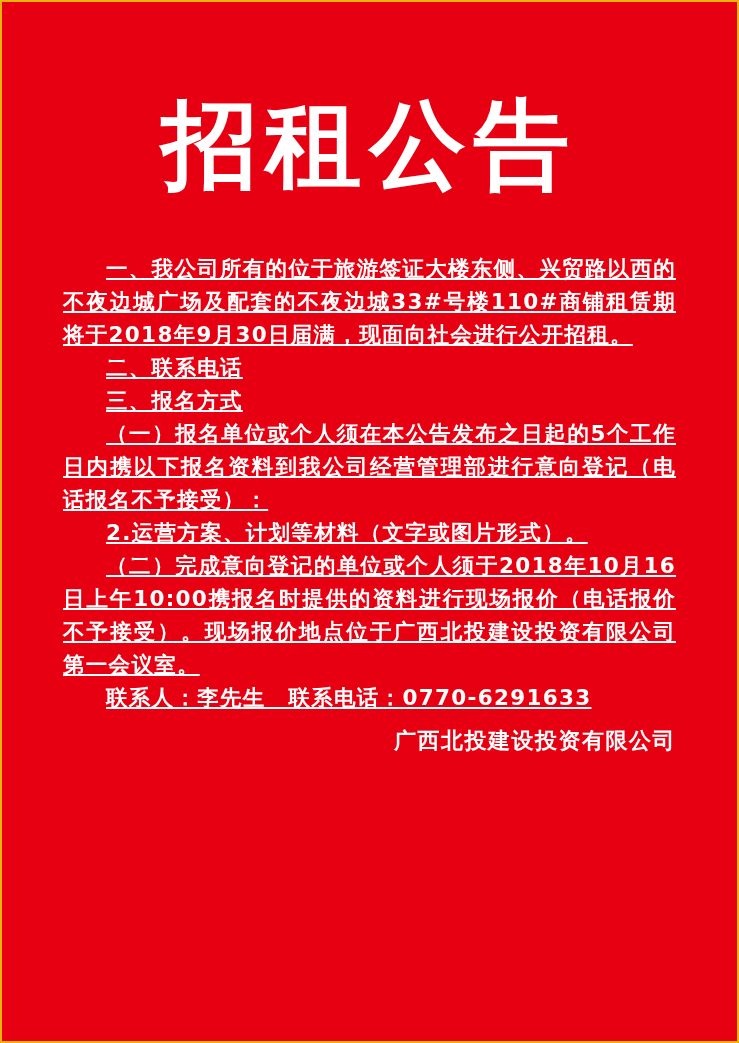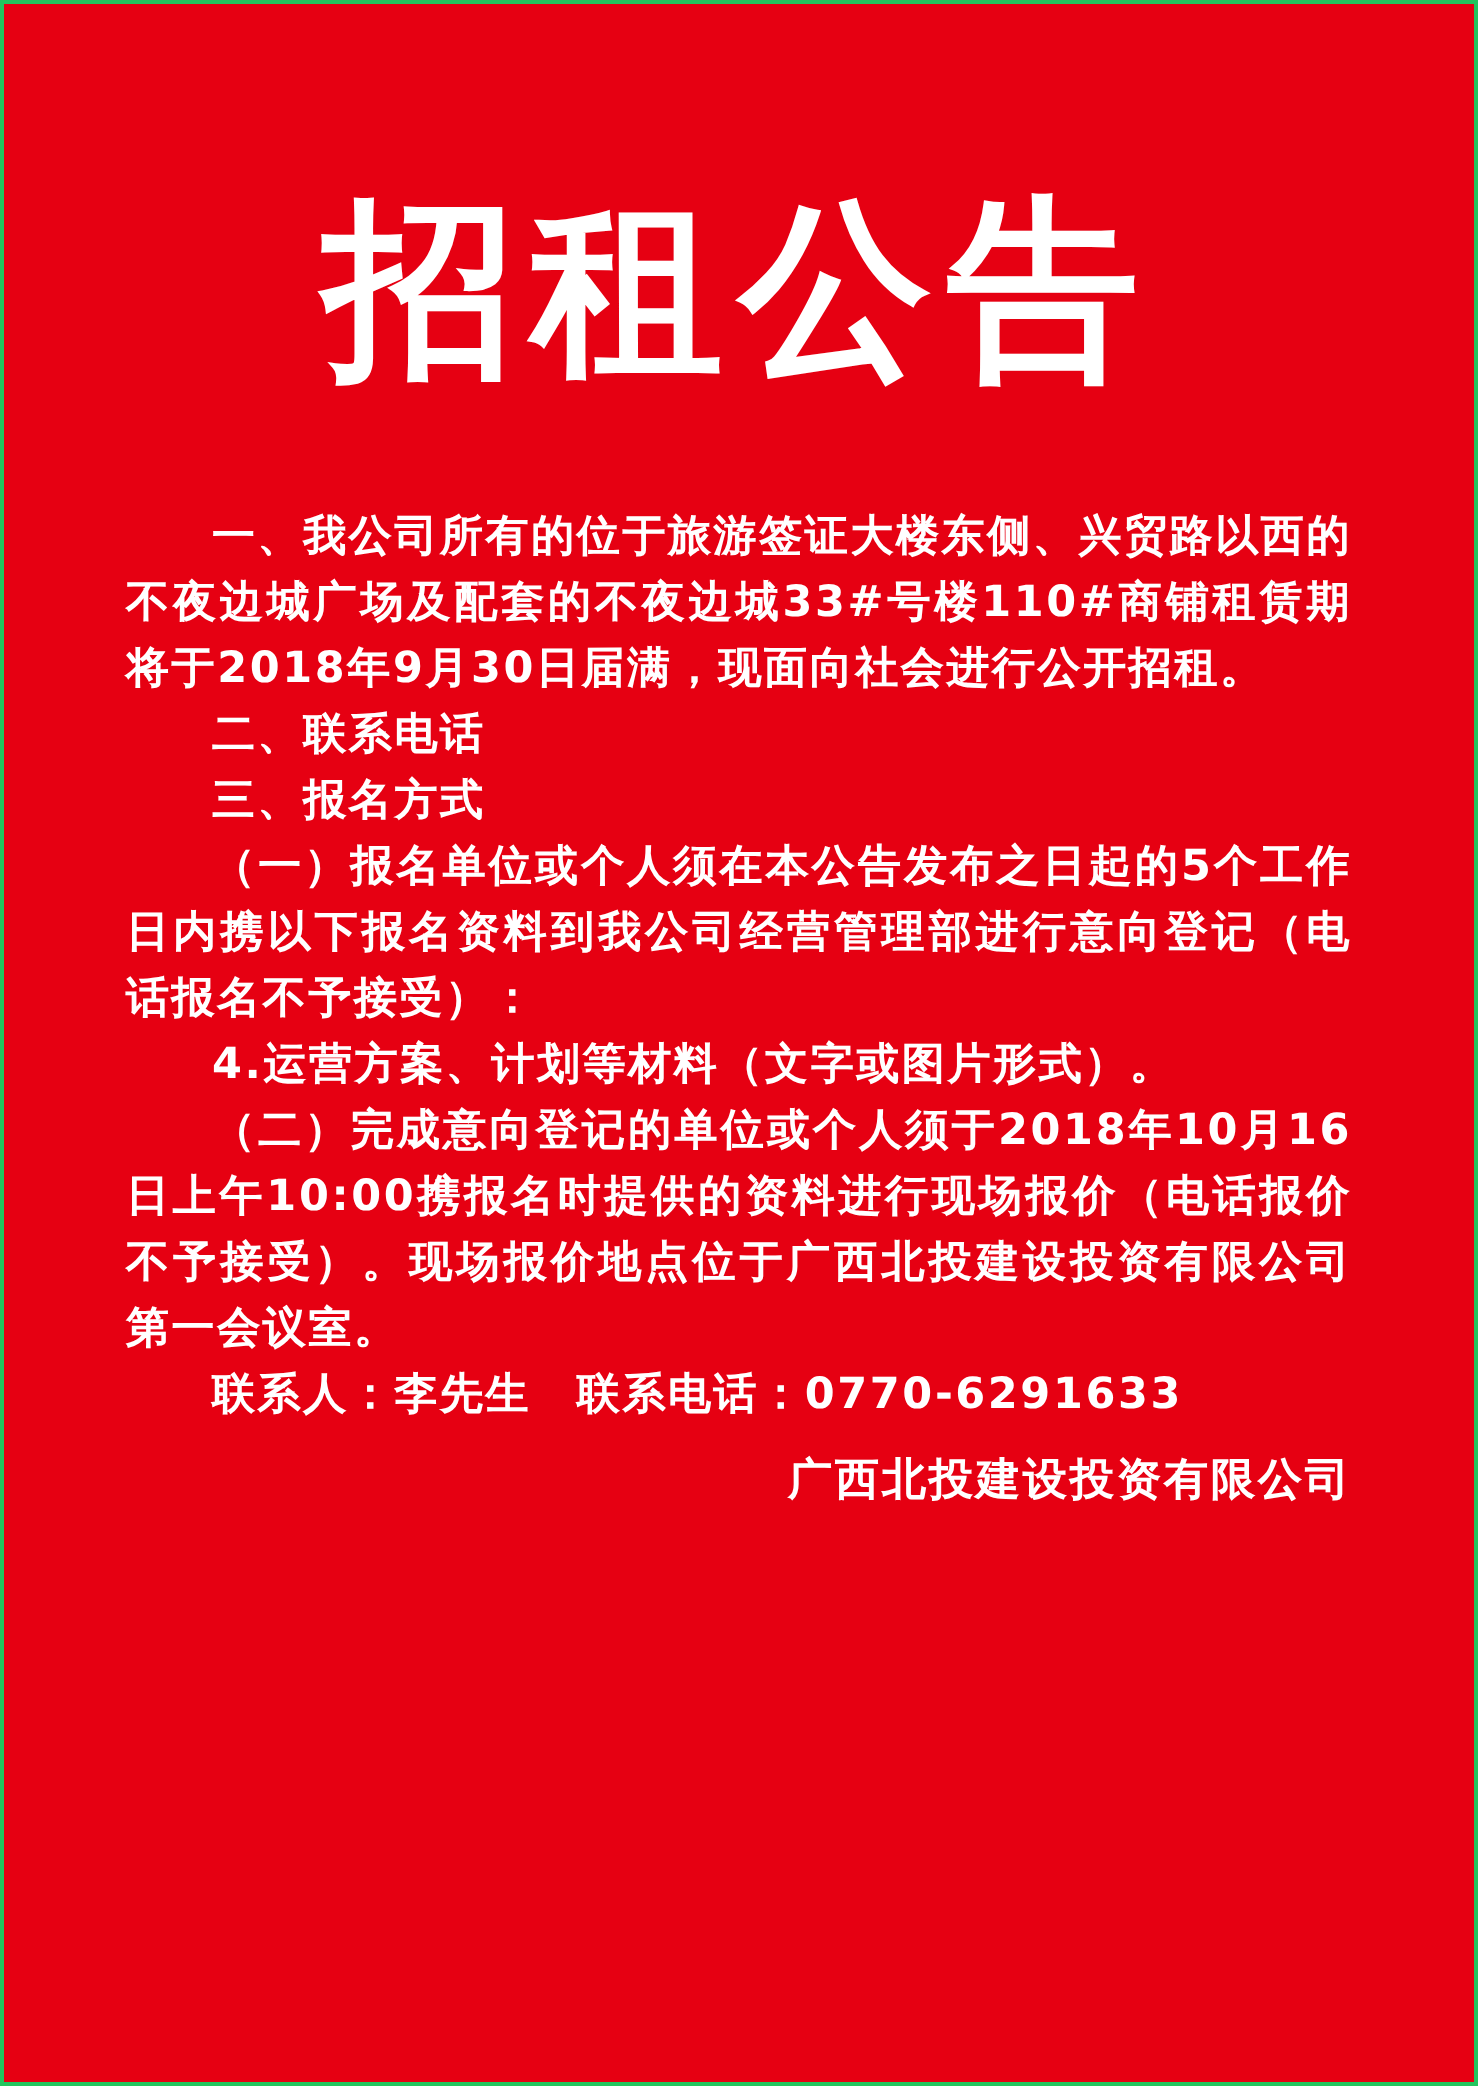--- a/index.html
+++ b/index.html
@@ -7,41 +7,42 @@
     padding: 0;
     background: #ffffff;
     font-family: "DejaVu Sans", "Liberation Sans", sans-serif;
   }
   .poster {
     position: relative;
     width: 739px;
     height: 1043px;
     box-sizing: border-box;
     background: #e60012;
-    border: 2px solid #22c55e;
+    border: 2px solid #eab308;
     overflow: hidden;
   }
   .title {
     margin: 95px 0 0 0;
     text-align: center;
     color: #ffffff;
     font-family: "DejaVu Serif", "Liberation Serif", serif;
     font-weight: bold;
     font-size: 96px;
     line-height: 1;
     letter-spacing: 8px;
   }
   .content {
     margin: 59px 61px 0 61px;
     color: #ffffff;
     font-weight: bold;
     font-size: 21.5px;
     line-height: 33px;
     letter-spacing: 1.3px;
     text-align: justify;
+    text-decoration: underline;
   }
   .content p {
     margin: 0;
     padding: 0;
     text-indent: 2em;
   }
   .signature {
     margin: 10px 61px 0 0;
     text-align: right;
     color: #ffffff;
@@ -60,21 +61,21 @@
 
 <div class="poster">
 
   <h1 class="title">招租公告</h1>
 
   <div class="content">
     <p>一、我公司所有的位于旅游签证大楼东侧、兴贸路以西的不夜边城广场及配套的不夜边城33#号楼110#商铺租赁期将于2018年9月30日届满，现面向社会进行公开招租。</p>
     <p>二、联系电话</p>
     <p>三、报名方式</p>
     <p>（一）报名单位或个人须在本公告发布之日起的5个工作日内携以下报名资料到我公司经营管理部进行意向登记（电话报名不予接受）：</p>
-    <p>4.运营方案、计划等材料（文字或图片形式）。</p>
+    <p>2.运营方案、计划等材料（文字或图片形式）。</p>
     <p>（二）完成意向登记的单位或个人须于2018年10月16日上午10:00携报名时提供的资料进行现场报价（电话报价不予接受）。现场报价地点位于广西北投建设投资有限公司第一会议室。</p>
     <p>联系人：李先生　联系电话：0770-6291633</p>
   </div>
 
   <div class="signature">
     <div class="sig-inner">
       <div>广西北投建设投资有限公司</div>
       
     </div>
   </div>

